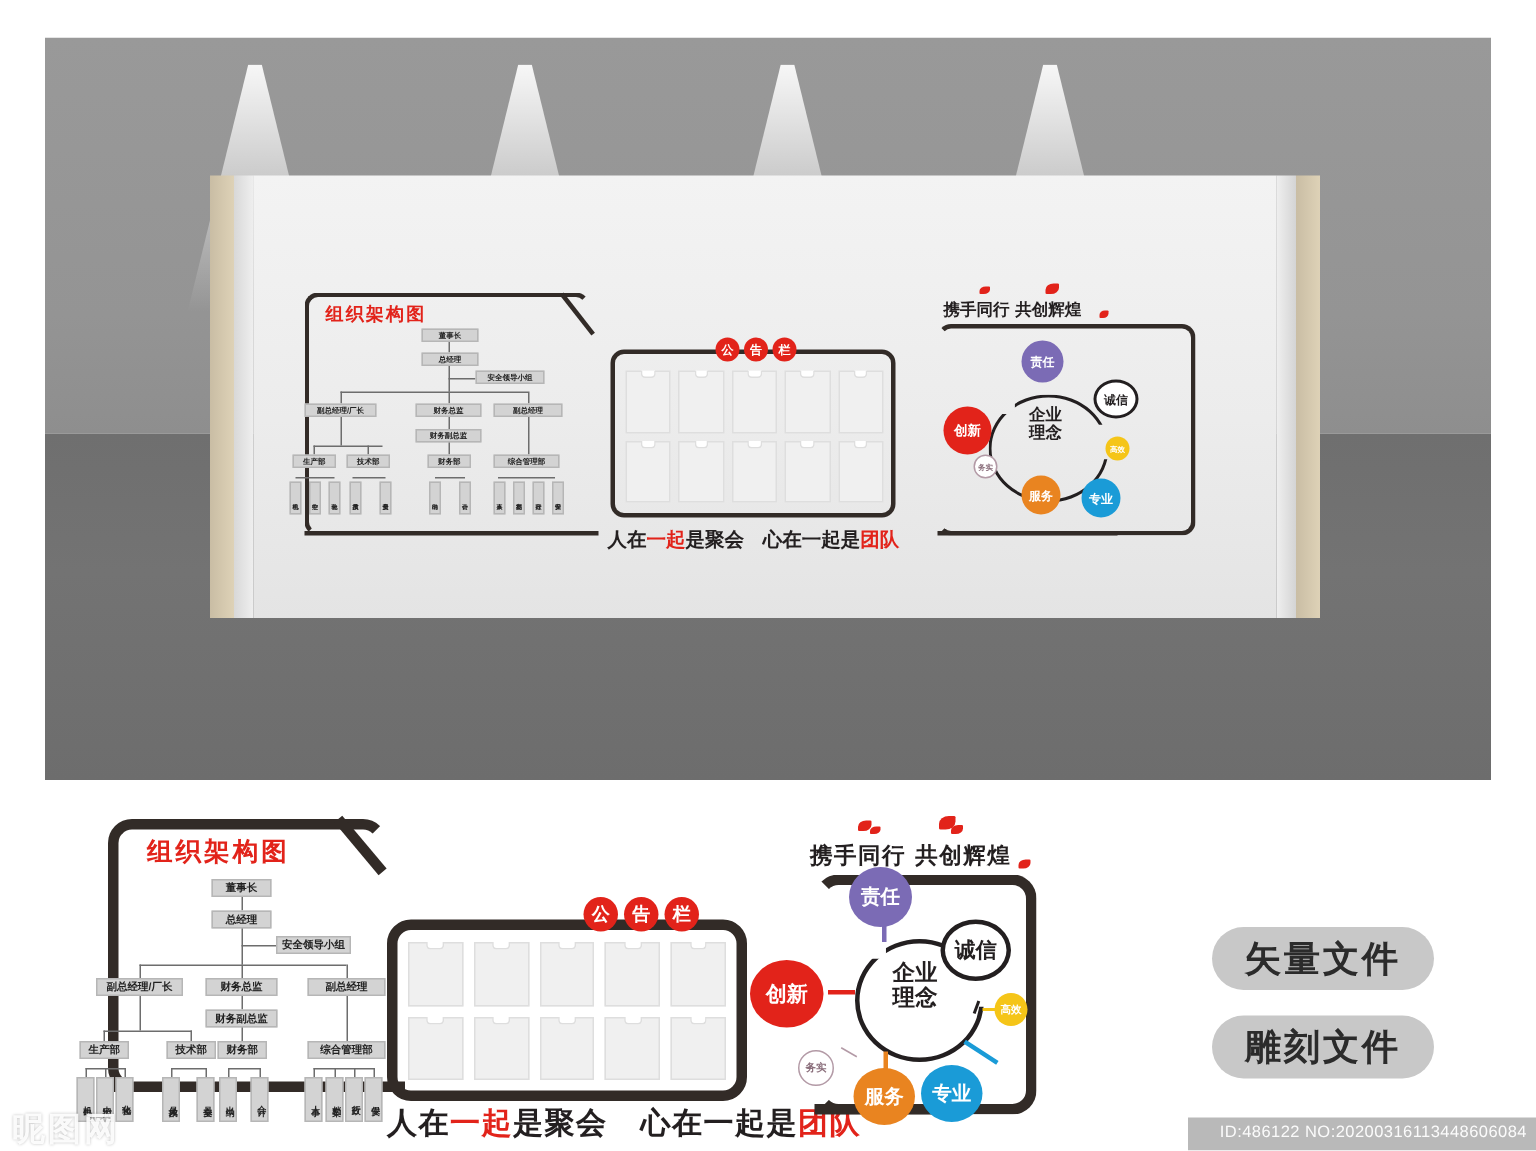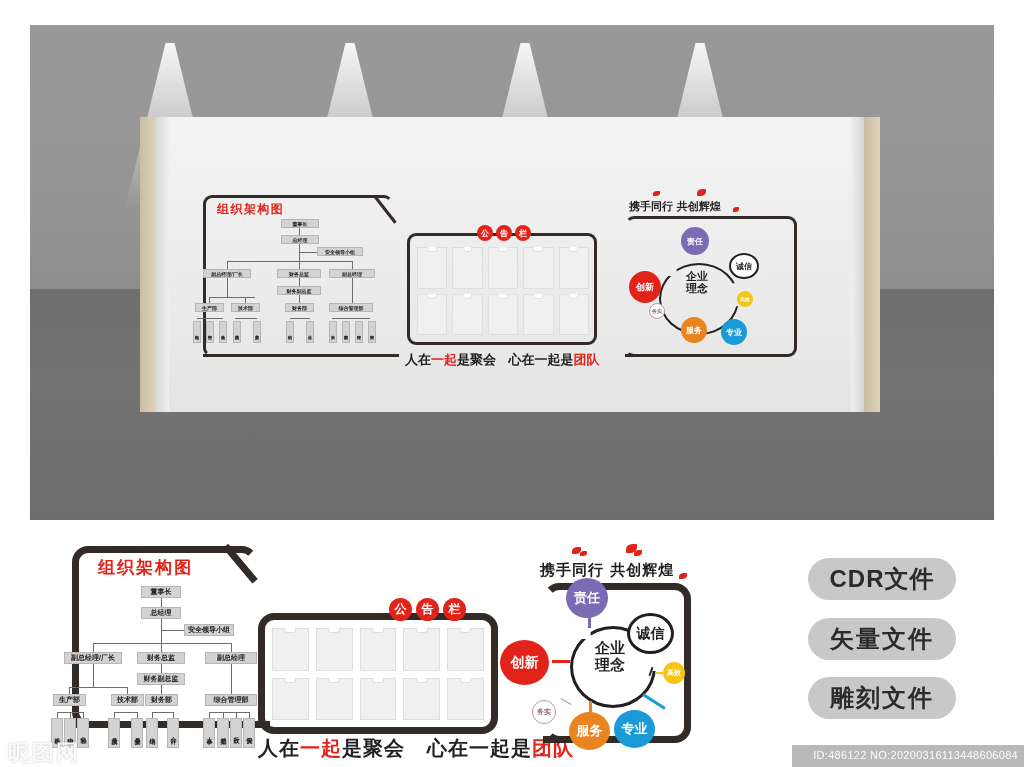--- a/index.html
+++ b/index.html
@@ -319,21 +319,20 @@
   <div style="position:absolute;left:560px;top:181px;width:12px;height:1px;background:#b39aa6;transform:rotate(30deg);"></div>
 
   <div class="bub" style="left:566px;top:58px;width:42px;height:40px;background:#7b6bb5;font-size:13px;">责任</div>
   <div class="bub" style="left:627px;top:93px;width:47px;height:41px;background:#ffffff;color:#231f20;border:3px solid #231f20;font-size:14px;">诚信</div>
   <div class="bub" style="left:500px;top:120px;width:49px;height:45px;background:#e2231a;font-size:14px;">创新</div>
   <div class="bub" style="left:569px;top:192px;width:41px;height:38px;background:#e98420;font-size:13px;">服务</div>
   <div class="bub" style="left:614px;top:190px;width:41px;height:38px;background:#1a9bd7;font-size:13px;">专业</div>
   <div class="bub" style="left:663px;top:142px;width:22px;height:22px;background:#f5c518;font-size:7px;">高效</div>
   <div class="bub" style="left:532px;top:180px;width:24px;height:24px;background:#ffffff;color:#8b6f7c;border:1px solid #b39aa6;font-size:7px;">务实</div>
 
-  <div class="pill" style="position:absolute;left:808px;top:38px;width:148px;height:42px;font-size:24px;letter-spacing:1px;">CDR文件</div>
   <div class="pill" style="position:absolute;left:808px;top:98px;width:148px;height:42px;font-size:24px;letter-spacing:2px;">矢量文件</div>
   <div class="pill" style="position:absolute;left:808px;top:157px;width:148px;height:42px;font-size:24px;letter-spacing:2px;">雕刻文件</div>
 
   <div class="wm" style="left:8px;top:218px;font-size:22px;letter-spacing:2px;
               color:rgba(255,255,255,.9);font-family:'DejaVu Sans',sans-serif;">昵图网</div>
 
   <div class="idbar"></div>
   <div class="idtext">ID:486122 NO:20200316113448606084</div>
 </div>
 

